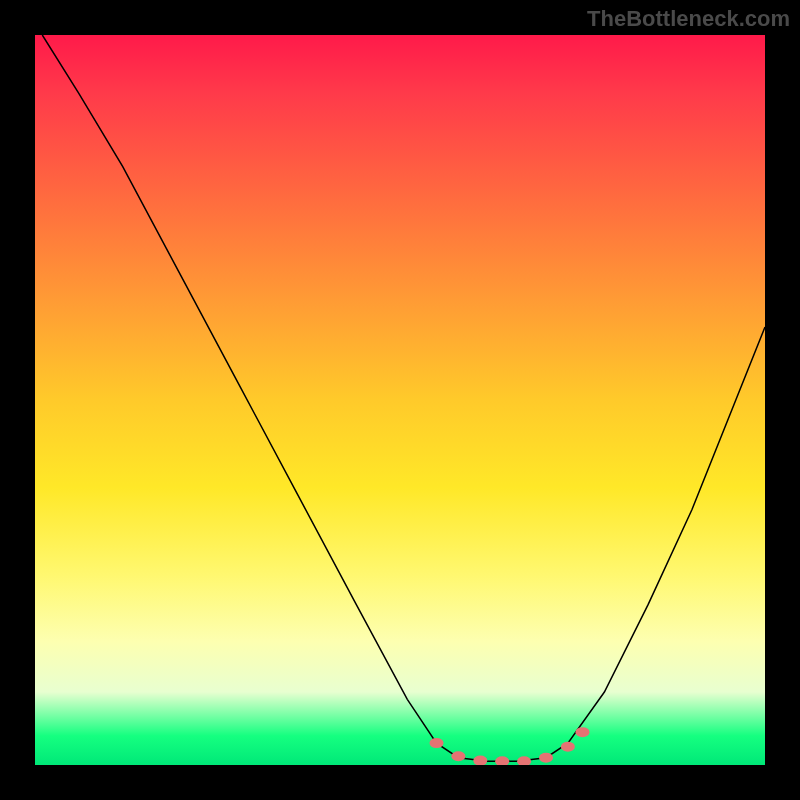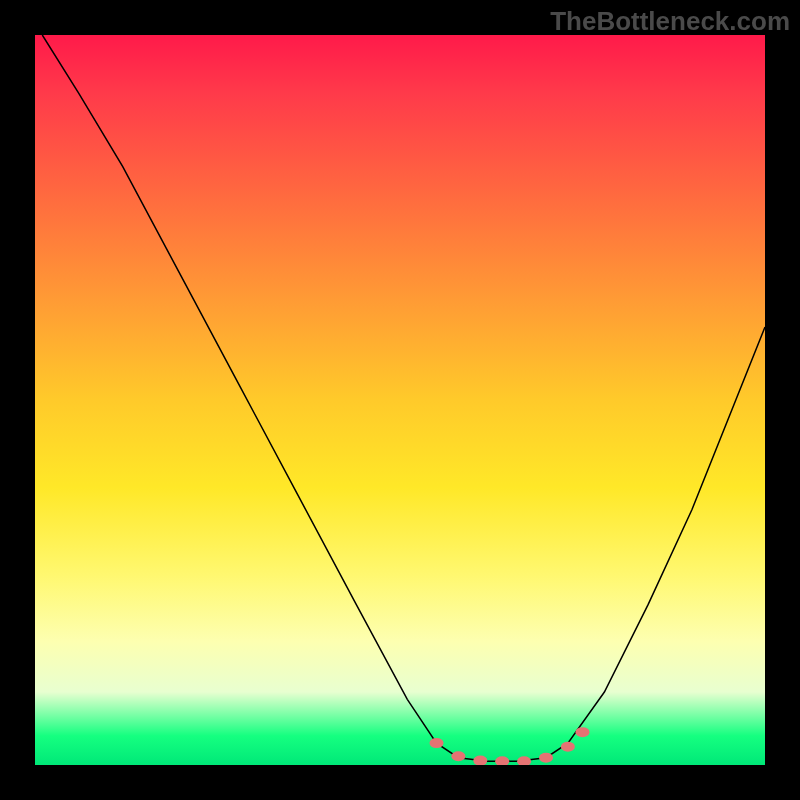--- a/index.html
+++ b/index.html
@@ -9,21 +9,21 @@
     background: #000;
     position: relative;
     font-family: Arial, sans-serif;
     overflow: hidden;
   }
   .watermark {
     position: absolute;
     top: 6px;
     right: 10px;
     color: #4a4a4a;
-    font-size: 26px;
+    font-size: 22px;
     font-weight: bold;
     z-index: 10;
   }
   .plot-area {
     position: absolute;
     left: 35px;
     top: 35px;
     width: 730px;
     height: 730px;
     overflow: hidden;

